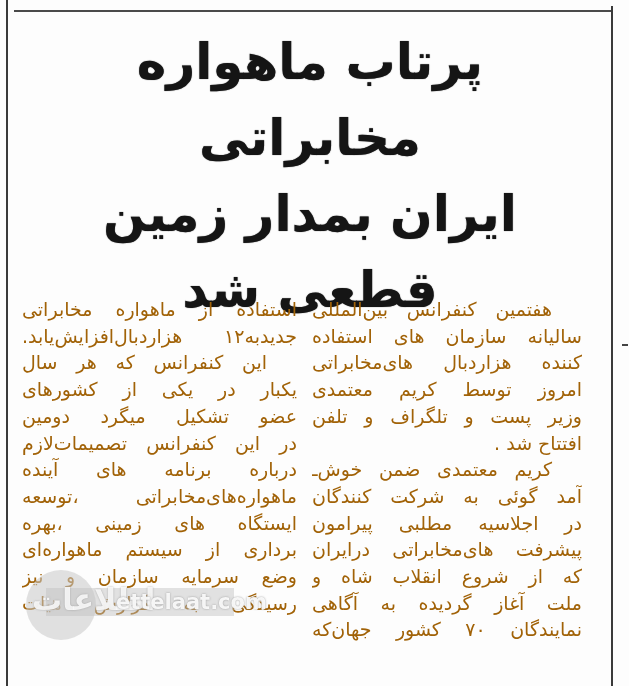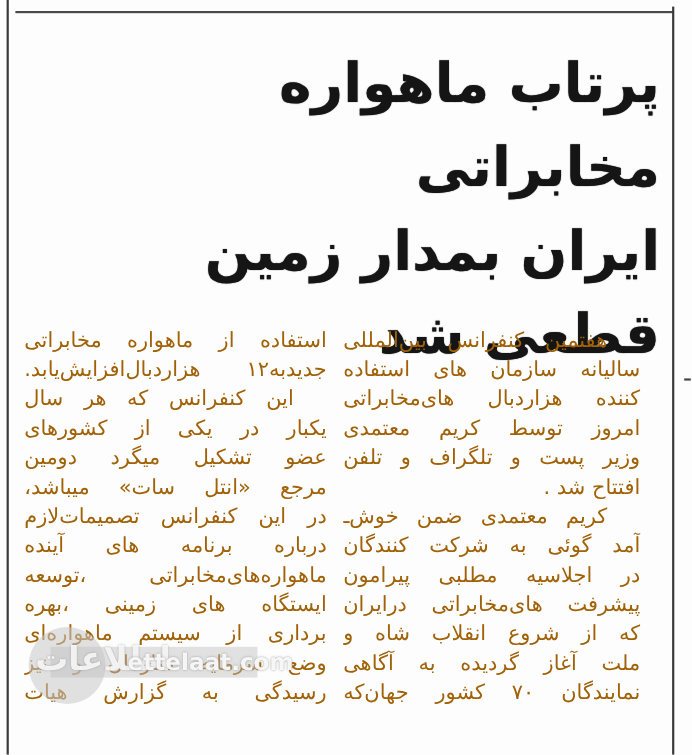--- a/index.html
+++ b/index.html
@@ -40,23 +40,24 @@
       background: #4a4a4a;
     }
     .right-tick {
       position: absolute;
       left: 622px; top: 344px;
       width: 6px; height: 2px;
       background: #444;
     }
     .headline {
       position: absolute;
-      left: 20px; top: 38px;
+      left: 20px; top: 24px;
       width: 580px;
       direction: rtl;
+      text-align: center;
       font-family: "DejaVu Sans", sans-serif;
       font-weight: bold;
       color: #151515;
     }
     .headline .hl-line {
       display: block;
       font-size: 50px;
       line-height: 76px;
       letter-spacing: -1px;
       text-shadow: 0 0 1px #444;
@@ -151,21 +152,20 @@
     <span class="line">ملت آغاز گردیده به آگاهی</span>
     <span class="line">نمایندگان ۷۰ کشور جهان‌که</span>
   </div>
 
   <div class="col col-left">
     <span class="line">استفاده از ماهواره مخابراتی</span>
     <span class="line">جدیدبه۱۲ هزاردبال‌افزایش‌یابد.</span>
     <span class="line indent">این کنفرانس که هر سال</span>
     <span class="line">یکبار در یکی از کشورهای</span>
     <span class="line">عضو تشکیل میگرد دومین</span>
-    <span class="line">مرجع «انتل سات» میباشد،</span>
     <span class="line">در این کنفرانس تصمیمات‌لازم</span>
     <span class="line">درباره برنامه های آینده</span>
     <span class="line">ماهواره‌های‌مخابراتی ،توسعه</span>
     <span class="line">ایستگاه های زمینی ،بهره</span>
     <span class="line">برداری از سیستم ماهواره‌ای</span>
     <span class="line">وضع سرمایه سازمان و نیز</span>
     <span class="line">رسیدگی به گزارش هیات</span>
   </div>
 
   <div class="watermark">

